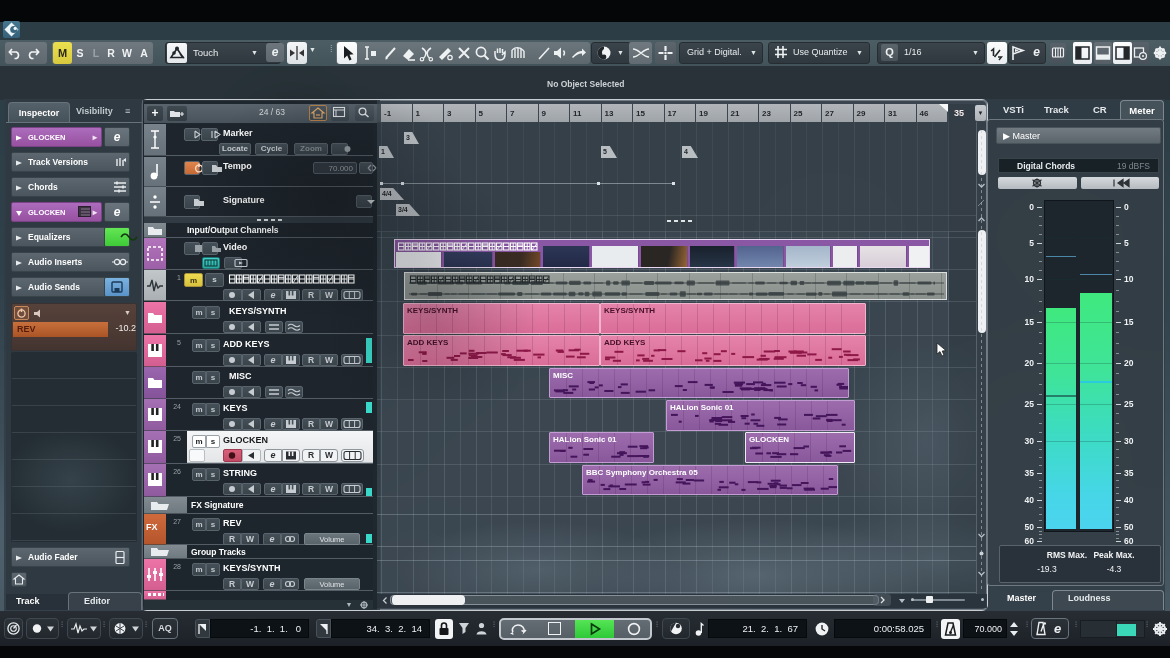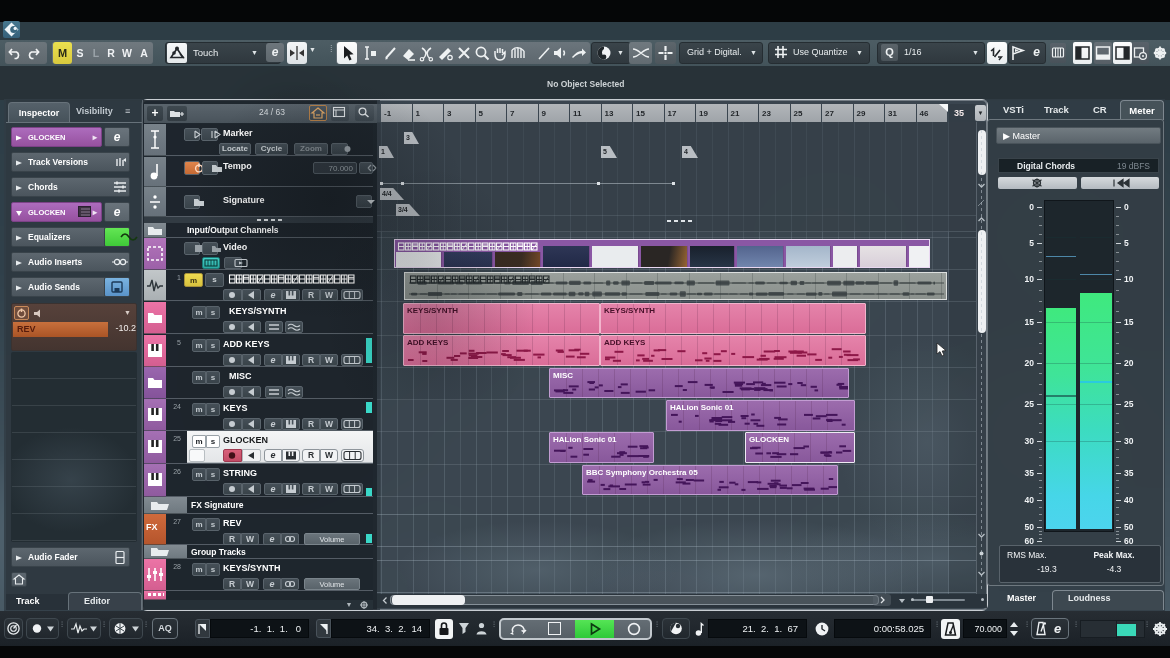--- a/index.html
+++ b/index.html
@@ -1860,21 +1860,21 @@
     <div class="ab" style="left: 134px; top: 414px; width: 3px; height: 1px; background: rgba(205, 211, 215, 0.55);"></div>
     <div class="ab" style="left: 57px; top: 420px; width: 3px; height: 1px; background: rgba(205, 211, 215, 0.55);"></div>
     <div class="ab" style="left: 134px; top: 420px; width: 3px; height: 1px; background: rgba(205, 211, 215, 0.55);"></div>
     <div class="ab" style="left: 57px; top: 431px; width: 3px; height: 1px; background: rgba(205, 211, 215, 0.55);"></div>
     <div class="ab" style="left: 134px; top: 431px; width: 3px; height: 1px; background: rgba(205, 211, 215, 0.55);"></div>
     <div class="ab" style="left: 57px; top: 434px; width: 3px; height: 1px; background: rgba(205, 211, 215, 0.55);"></div>
     <div class="ab" style="left: 134px; top: 434px; width: 3px; height: 1px; background: rgba(205, 211, 215, 0.55);"></div>
     <div class="ab" style="left: 57px; top: 438px; width: 3px; height: 1px; background: rgba(205, 211, 215, 0.55);"></div>
     <div class="ab" style="left: 134px; top: 438px; width: 3px; height: 1px; background: rgba(205, 211, 215, 0.55);"></div>
     <div class="ab" style="left: 17px; top: 445px; width: 162px; height: 38px; border: 1px solid rgb(89, 99, 107); border-radius: 2px; background: rgba(30, 38, 45, 0.5);"></div>
-    <div class="ab" style="left: 25px; top: 450px; width: 80px; height: 10px; color: rgb(242, 244, 246); font-weight: normal; font-size: 8.5px; text-align: left;">RMS Max.</div>
+    <div class="ab" style="left: 25px; top: 450px; width: 80px; height: 10px; color: rgb(242, 244, 246); font-weight: bold; font-size: 8.5px; text-align: right;">RMS Max.</div>
     <div class="ab" style="left: 25px; top: 464px; width: 80px; height: 10px; color: rgb(242, 244, 246); font-size: 8.5px; text-align: center;">-19.3</div>
     <div class="ab" style="left: 92px; top: 450px; width: 80px; height: 10px; color: rgb(242, 244, 246); font-weight: bold; font-size: 8.5px; text-align: center;">Peak Max.</div>
     <div class="ab" style="left: 92px; top: 464px; width: 80px; height: 10px; color: rgb(242, 244, 246); font-size: 8.5px; text-align: center;">-4.3</div>
     <div class="ab" style="left: 25px; top: 493px; width: 46px; height: 12px; color: rgb(255, 255, 255); font-weight: bold; font-size: 9px;">Master</div>
     <div class="ab" style="left: 70px; top: 490px; width: 112px; height: 20px; background: rgba(62, 73, 81, 0.9); border-top: 1px solid rgb(126, 136, 144); border-right: 1px solid rgb(126, 136, 144); border-left: 1px solid rgb(126, 136, 144); border-image: initial; border-bottom: none; border-radius: 4px 4px 0px 0px;"></div>
     <div class="ab" style="left: 86px; top: 493px; width: 60px; height: 12px; color: rgb(230, 234, 236); font-weight: bold; font-size: 9px;">Loudness</div>
   </div>
 
 <div class="ab" style="left:981px;top:130px;width:1px;height:460px;background-image:linear-gradient(rgba(190,200,208,.55) 3px, transparent 3px);background-size:1px 6px;"></div>
 

